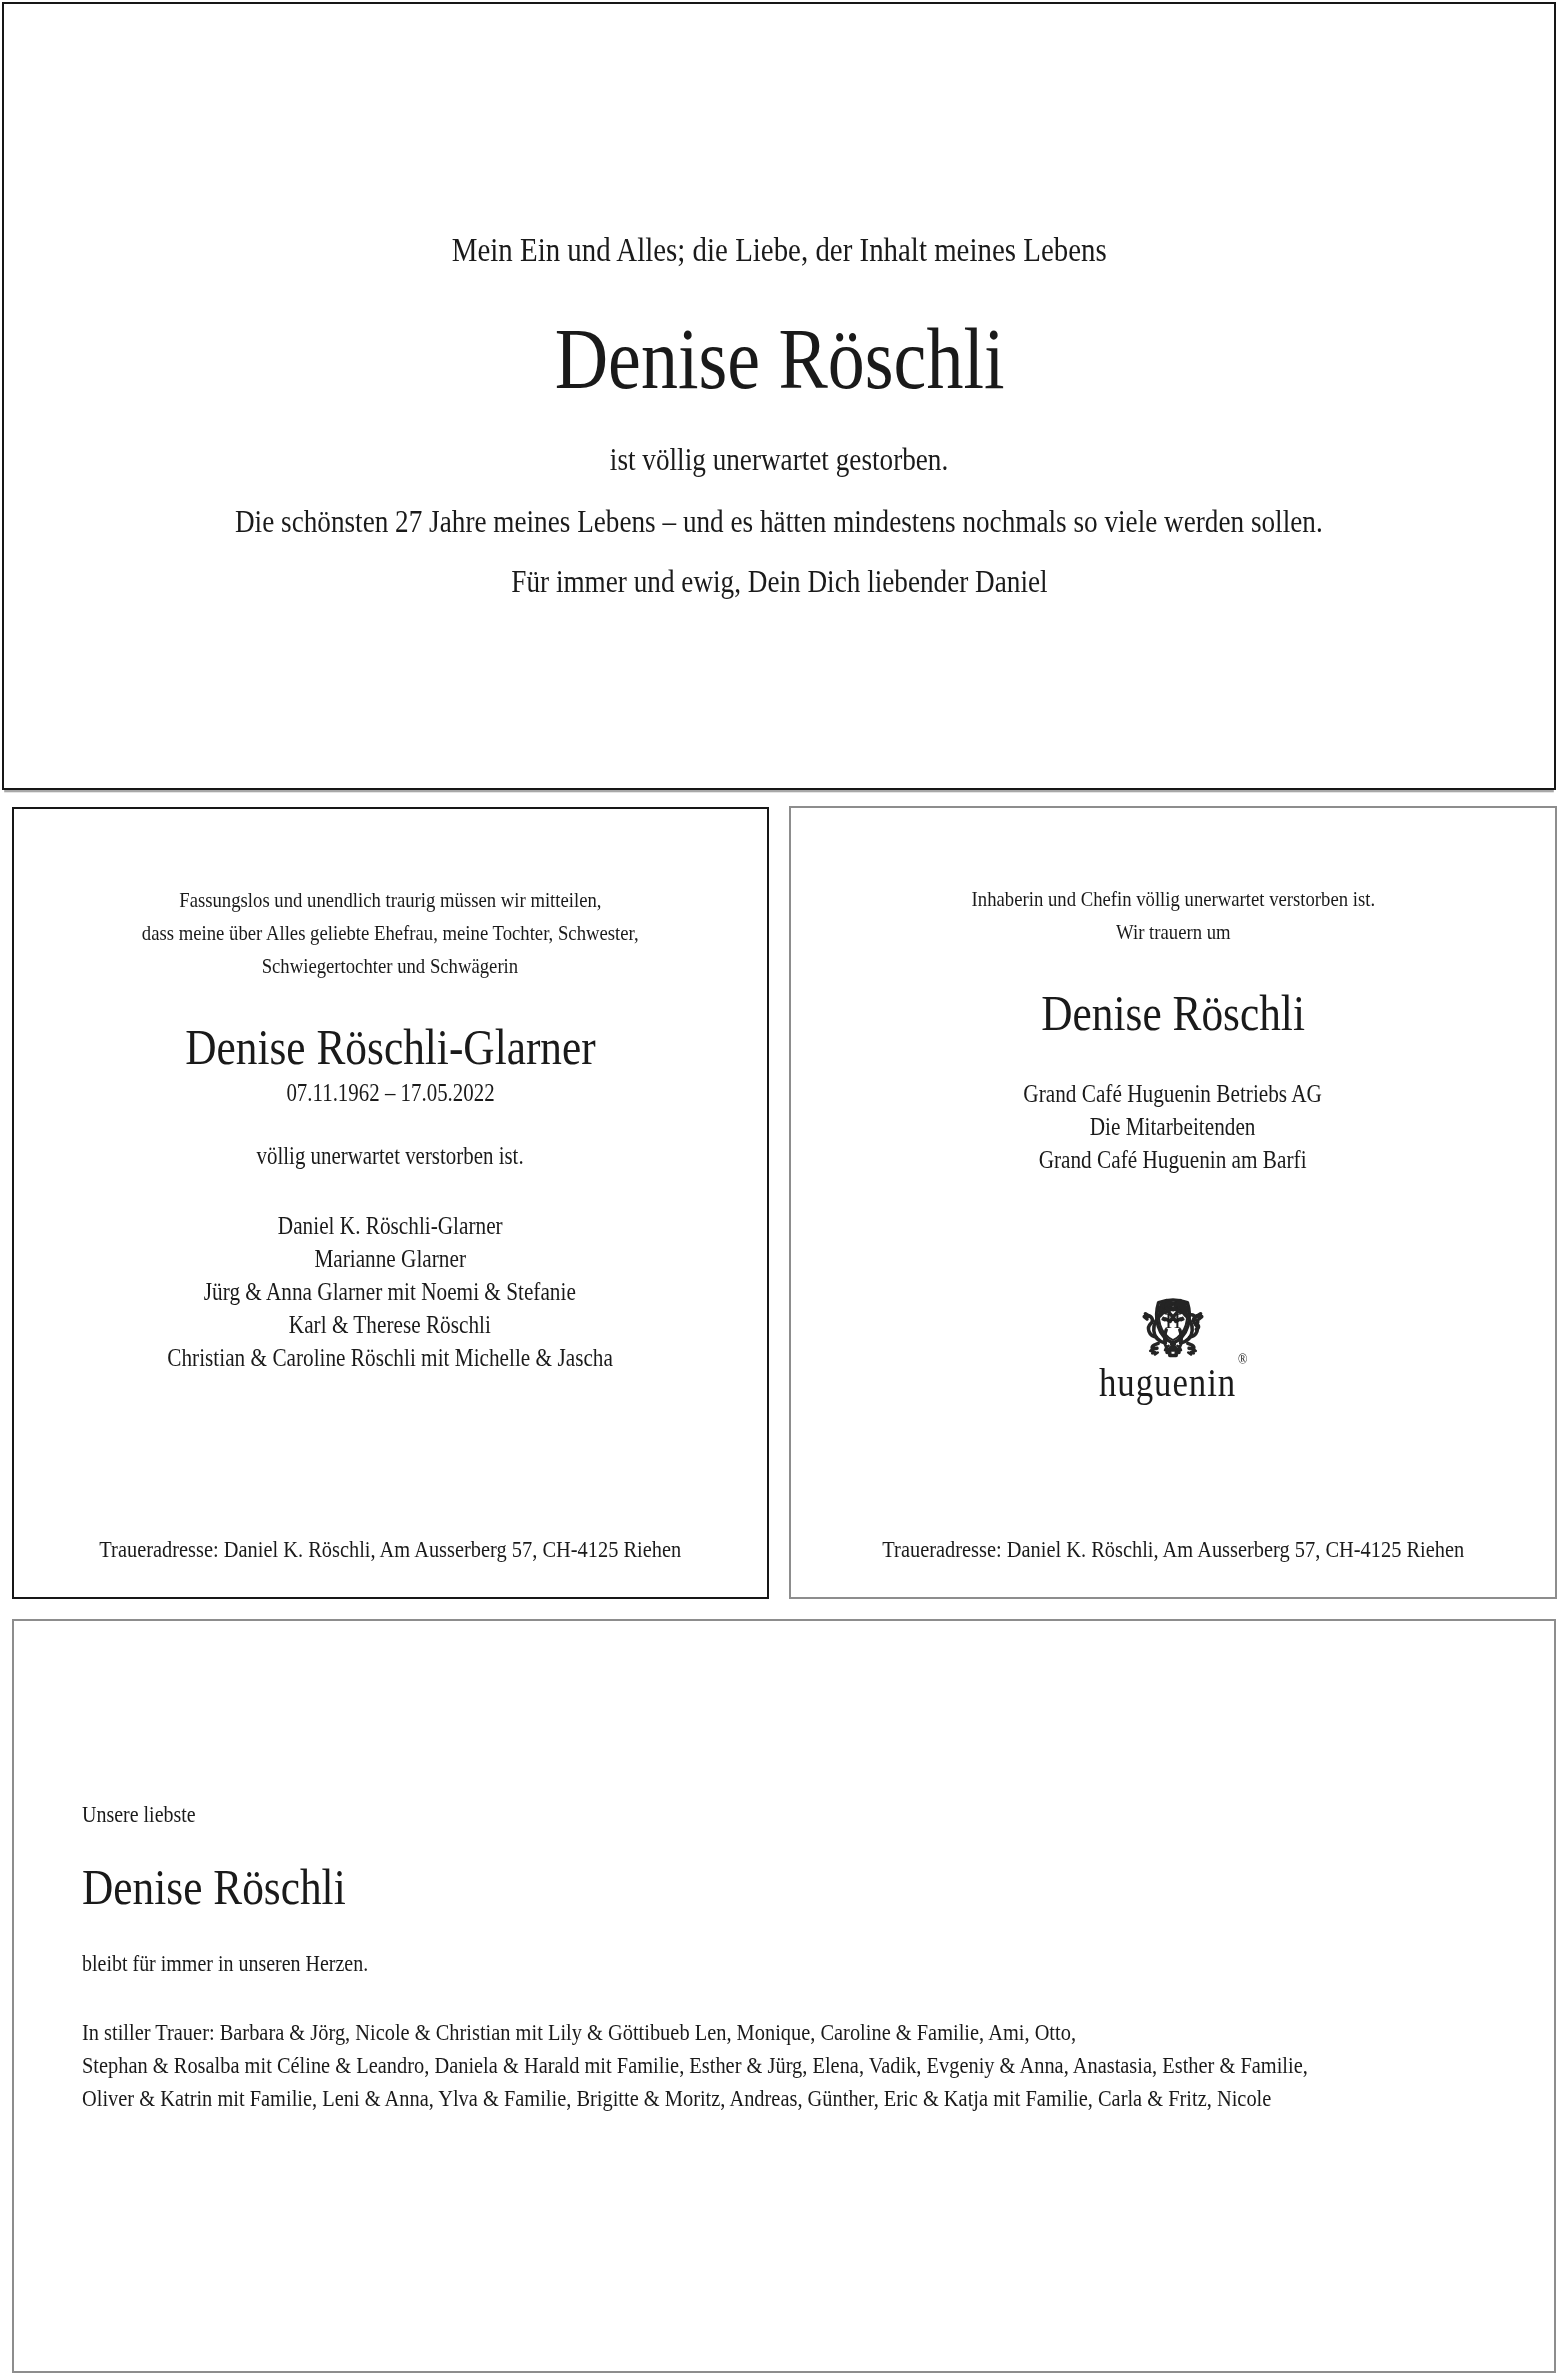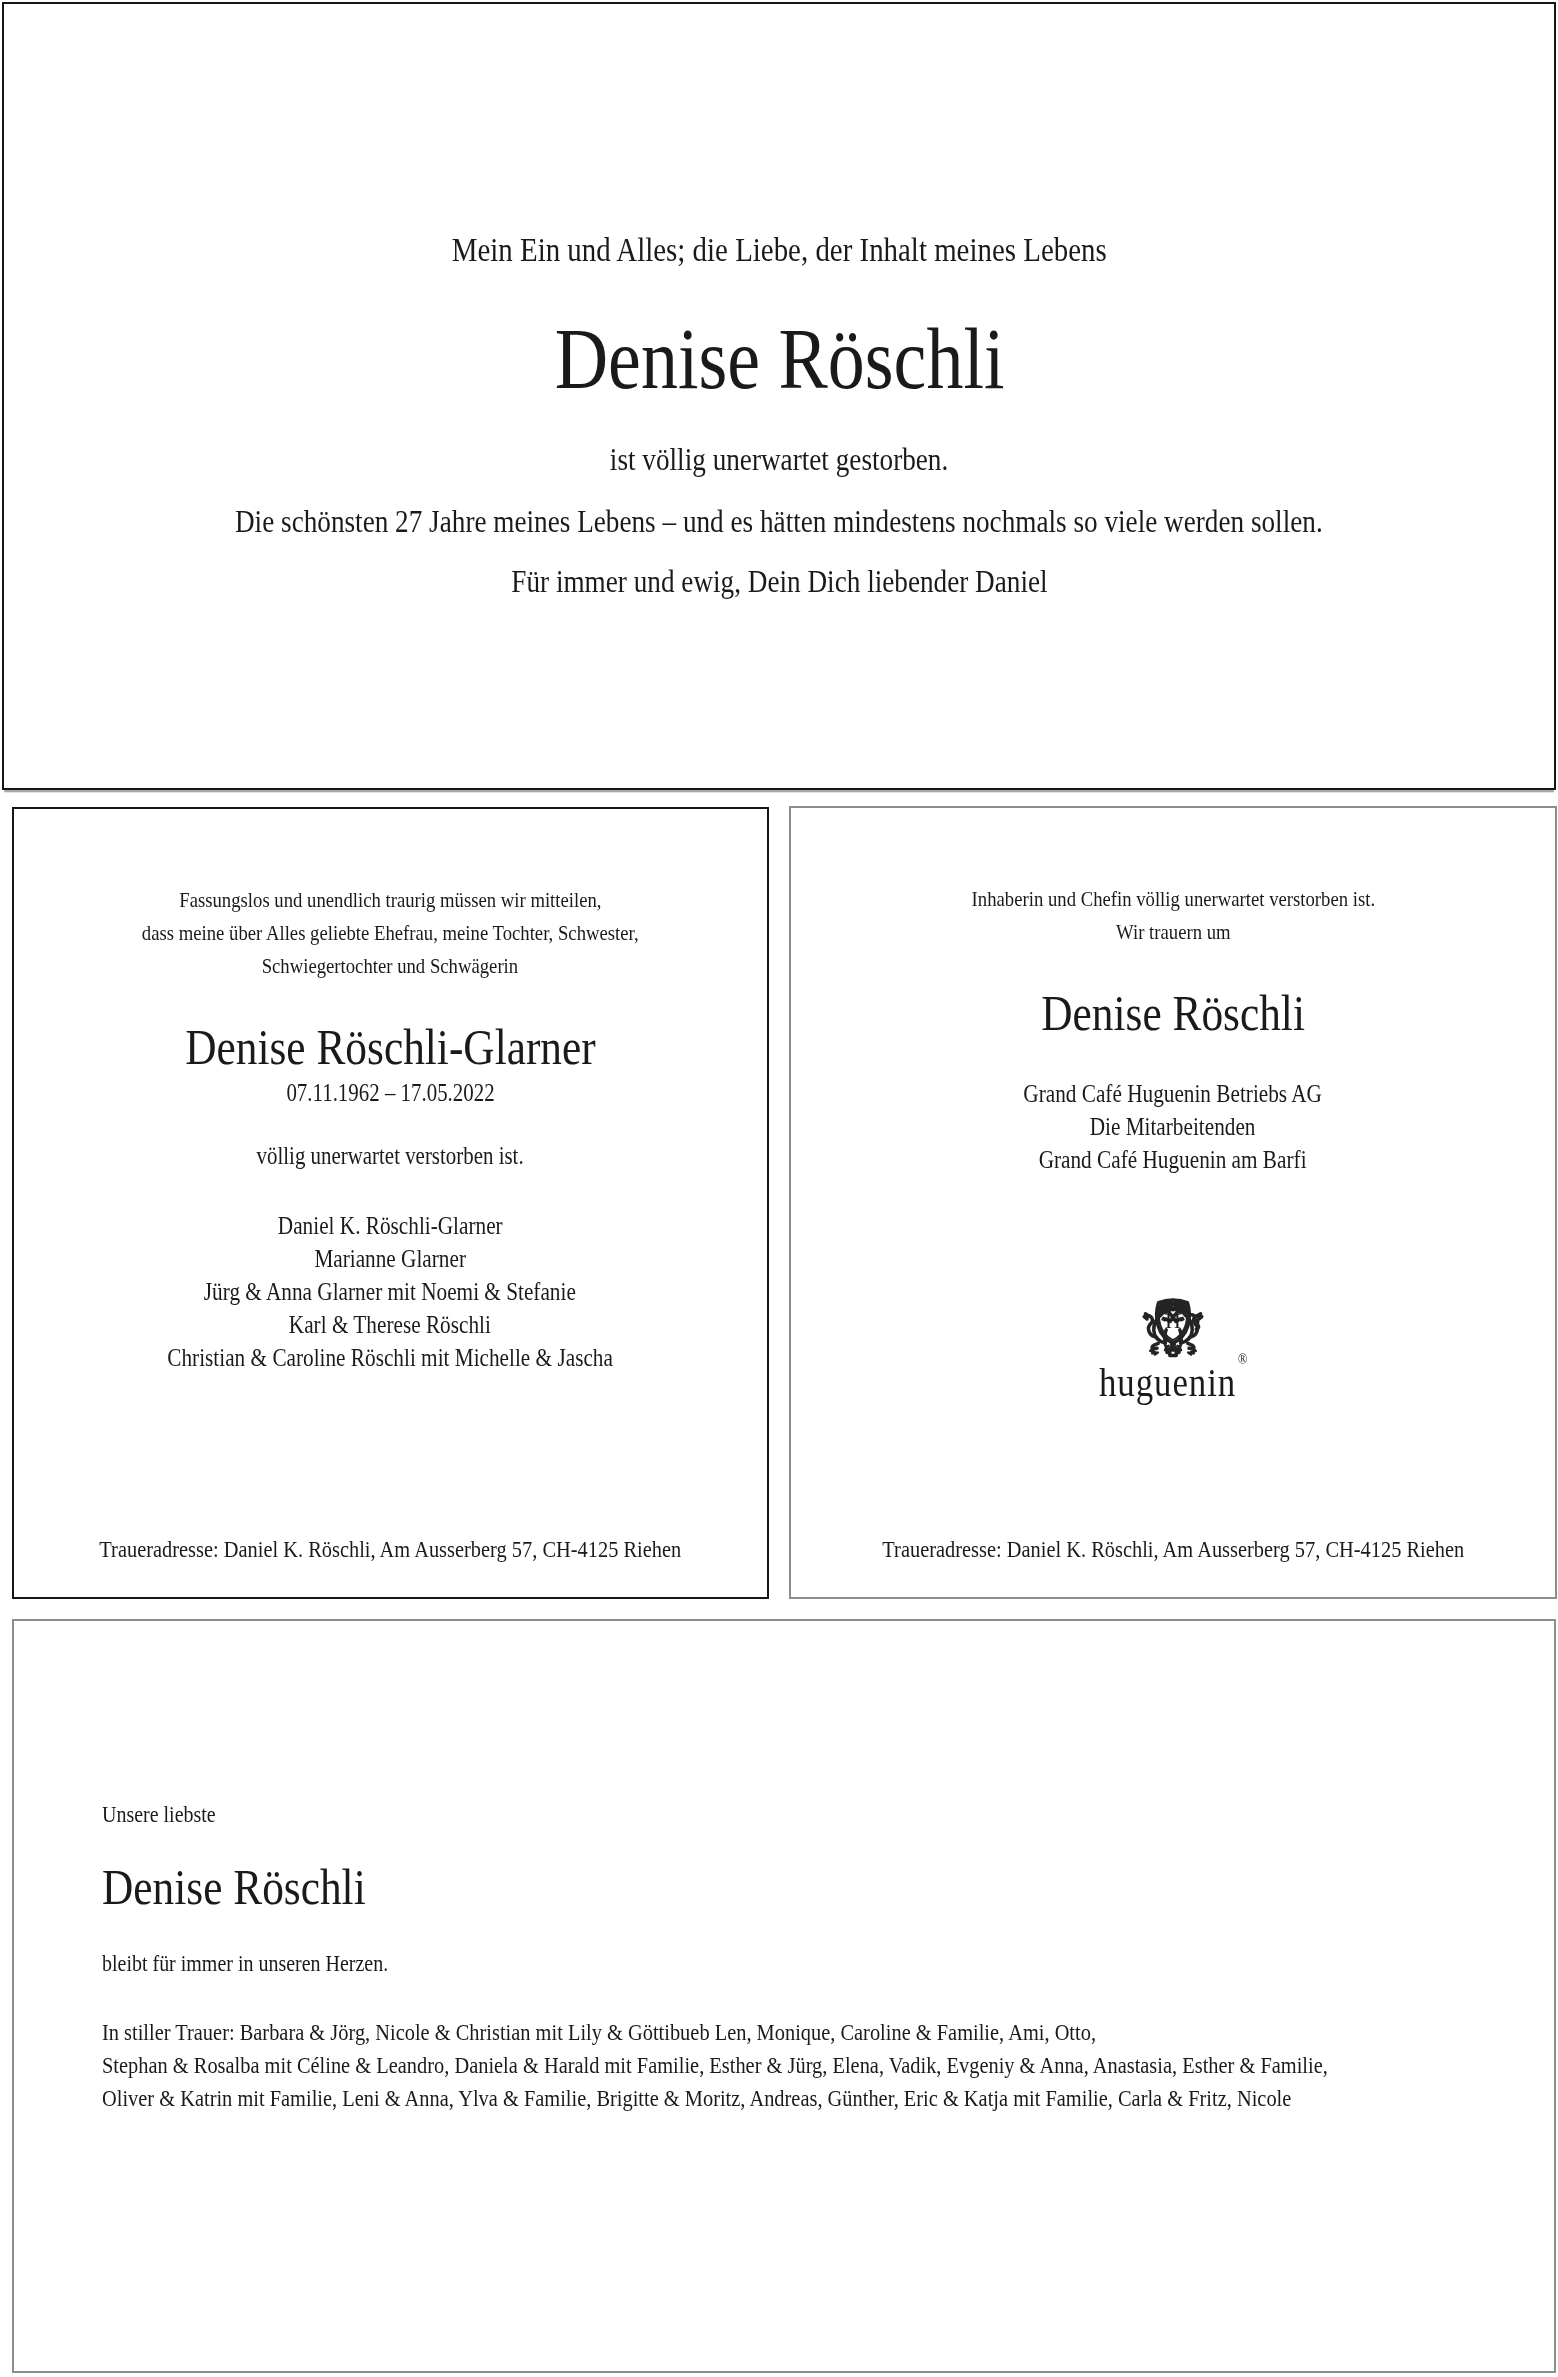--- a/index.html
+++ b/index.html
@@ -49,21 +49,21 @@
   .m-list   { margin-top: 40px;  font-size: 25px; line-height: 33px; }
   .m-sig    { margin-top: 38px;  font-size: 25px; line-height: 33px; }
   .addr     { position: absolute; left: 0; right: 0; bottom: 36px; font-size: 24px; line-height: 1; text-align: center; }
 
   
   .crest   { display: block; margin: 101px auto 0 auto; }
   .logo-word { margin-top: 1.1px; font-size: 41px; line-height: 1; letter-spacing: 1.1px; }
   .logo-word sup { font-size: 14.5px; line-height: 0; position: relative; top: -17px; left: 2.2px; }
 
   
-  .f-pad    { padding-left: 88px; }
+  .f-pad    { padding-left: 68px; }
   .f-intro  { margin-top: 182px; font-size: 23.5px; line-height: 1; }
   .f-name   { margin-top: 35px;  font-size: 51px; line-height: 1; }
   .f-state  { margin-top: 39px;  font-size: 23.5px; line-height: 1; }
   .f-par    { margin-top: 41px;  font-size: 24px; line-height: 33px; }
 
   .crest * { vector-effect: non-scaling-stroke; }
 </style>
 </head>
 <body>
 

